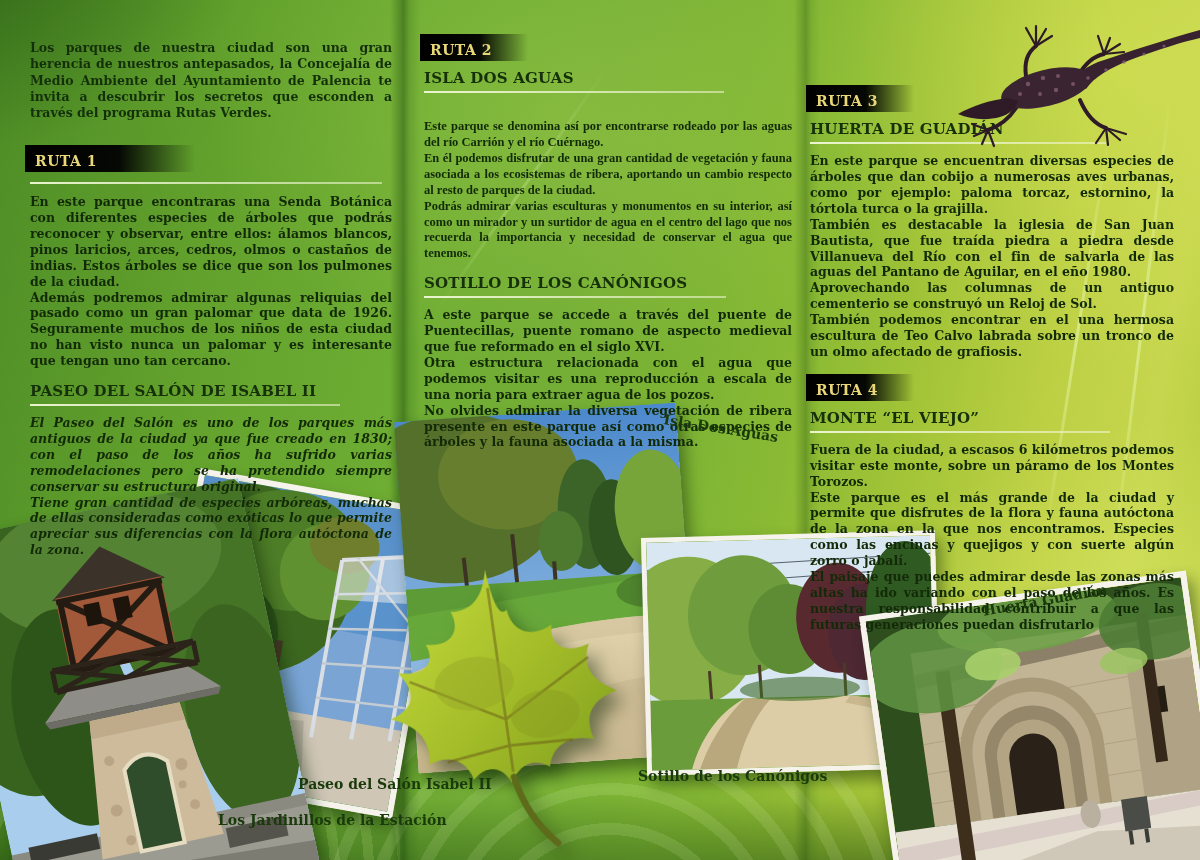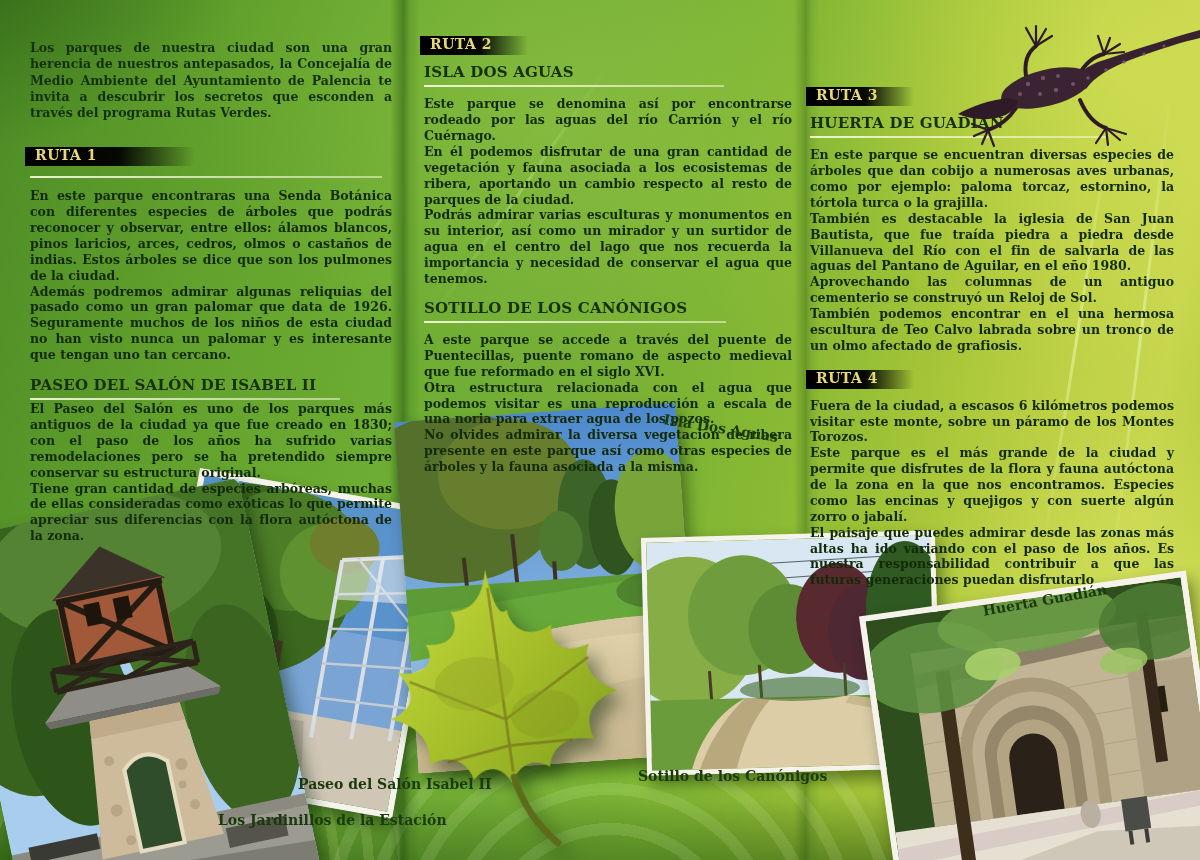--- a/index.html
+++ b/index.html
@@ -19,21 +19,21 @@
   .swirl.s2{left:330px;top:640px;width:560px;height:420px;
     background:repeating-radial-gradient(circle at 50% 75%, rgba(235,255,200,.12) 0 12px, rgba(235,255,200,0) 12px 40px);}
   .vein{position:absolute;background:linear-gradient(to bottom,rgba(240,255,190,0),rgba(240,255,190,.5),rgba(240,255,190,0));width:3px;pointer-events:none;}
   .fold{position:absolute;top:0;height:860px;pointer-events:none;}
   .fold.f1{left:390px;width:30px;background:linear-gradient(to right,rgba(10,50,5,0),rgba(12,55,5,.38) 45%,rgba(20,70,8,.16) 65%,rgba(10,50,5,0));}
   .fold.f2{left:794px;width:26px;background:linear-gradient(to right,rgba(10,50,5,0),rgba(15,60,6,.28) 45%,rgba(25,80,10,.12) 65%,rgba(10,50,5,0));}
 
   .col{position:absolute;z-index:5;}
   .intro{color:#14300a;font-size:12.5px;line-height:1.3;font-weight:bold;text-align:justify;margin:0;}
   .badge{display:inline-block;color:#ead878;font-size:14px;font-weight:bold;letter-spacing:.5px;
-    padding:0 10px 3px;box-sizing:border-box;
+    padding:8px 10px 3px;box-sizing:border-box;
     background:linear-gradient(to right,#000 0%,#050803 55%,rgba(8,18,2,0) 100%);}
   .badge.wide{width:170px;}
   .badge.narrow{width:108px;}
   .sec-title{color:#16300a;font-size:15px;font-weight:bold;letter-spacing:.2px;margin:0;line-height:1.15;}
   .sec-title .rule{display:block;height:2px;margin-top:4px;background:linear-gradient(to right,rgba(242,248,215,.95),rgba(242,248,215,.55));}
   .body-text{color:#132a08;font-size:12.5px;line-height:1.27;font-weight:bold;text-align:justify;
     white-space:pre-line;margin:0;}
 
   .photo{position:absolute;box-shadow:5px 9px 16px rgba(8,30,4,.45);overflow:hidden;}
   .photo svg{display:block;}
@@ -62,33 +62,33 @@
     </div>
     <h2 class="sec-title" style="margin-top:10px;width:352px;">
       <span class="rule"></span>
     </h2>
     <p class="body-text" style="margin-top:10px;">En este parque encontraras una Senda Botánica con diferentes especies de árboles que podrás reconocer y observar, entre ellos: álamos blancos, pinos laricios, arces, cedros, olmos o castaños de indias. Estos árboles se dice que son los pulmones de la ciudad.
 Además podremos admirar algunas reliquias del pasado como un gran palomar que data de 1926. Seguramente muchos de los niños de esta ciudad no han visto nunca un palomar y es interesante que tengan uno tan cercano.</p>
     <h2 class="sec-title" style="margin-top:14px;width:310px;">
       <span>PASEO DEL SALÓN DE ISABEL II</span>
       <span class="rule"></span>
     </h2>
-    <p class="body-text" style="margin-top:1px;">El Paseo del Salón es uno de los parques más antiguos de la ciudad ya que fue creado en 1830; con el paso de los años ha sufrido varias remodelaciones pero se ha pretendido siempre conservar su estructura original.
+    <p class="body-text" style="margin-top:9px;font-style:italic;">El Paseo del Salón es uno de los parques más antiguos de la ciudad ya que fue creado en 1830; con el paso de los años ha sufrido varias remodelaciones pero se ha pretendido siempre conservar su estructura original.
 Tiene gran cantidad de especies arbóreas, muchas de ellas consideradas como exóticas lo que permite apreciar sus diferencias con la flora autóctona de la zona.</p>
   </div>
 
   <div class="col" style="left:424px;top:34px;width:368px;">
     <div style="margin-left:-4px;">
       <span class="badge narrow">RUTA 2</span>
     </div>
     <h2 class="sec-title" style="margin-top:9px;width:300px;">
       <span>ISLA DOS AGUAS</span>
       <span class="rule"></span>
     </h2>
-    <p class="body-text" style="margin-top:9px;">Este parque se denomina así por encontrarse rodeado por las aguas del río Carrión y el río Cuérnago.
+    <p class="body-text" style="margin-top:26px;font-family:Liberation Serif, serif;">Este parque se denomina así por encontrarse rodeado por las aguas del río Carrión y el río Cuérnago.
 En él podemos disfrutar de una gran cantidad de vegetación y fauna asociada a los ecosistemas de ribera, aportando un cambio respecto al resto de parques de la ciudad.
 Podrás admirar varias esculturas y monumentos en su interior, así como un mirador y un surtidor de agua en el centro del lago que nos recuerda la importancia y necesidad de conservar el agua que tenemos.</p>
     <h2 class="sec-title" style="margin-top:13px;width:302px;">
       <span>SOTILLO DE LOS CANÓNIGOS</span>
       <span class="rule"></span>
     </h2>
     <p class="body-text" style="margin-top:9px;">A este parque se accede a través del puente de Puentecillas, puente romano de aspecto medieval que fue reformado en el siglo XVI.
 Otra estructura relacionada con el agua que podemos visitar es una reproducción a escala de una noria para extraer agua de los pozos.
 No olvides admirar la diversa vegetación de ribera presente en este parque así como otras especies de árboles y la fauna asociada a la misma.</p>
   </div>
@@ -101,20 +101,24 @@
       <span>HUERTA DE GUADIÁN</span>
       <span class="rule"></span>
     </h2>
     <p class="body-text" style="margin-top:9px;">En este parque se encuentran diversas especies de árboles que dan cobijo a numerosas aves urbanas, como por ejemplo: paloma torcaz, estornino, la tórtola turca o la grajilla.
 También es destacable la iglesia de San Juan Bautista, que fue traída piedra a piedra desde Villanueva del Río  con el fin de salvarla de las aguas del Pantano de Aguilar, en el eño 1980.
 Aprovechando las columnas de un antiguo cementerio se construyó un Reloj de Sol.
 También podemos encontrar en el una hermosa escultura de Teo Calvo labrada sobre un tronco de un olmo afectado de grafiosis.</p>
     <div style="margin:14px 0 0 -4px;">
       <span class="badge narrow">RUTA 4</span>
     </div>
+    <h2 class="sec-title" style="margin-top:9px;width:300px;">
+      <span>MONTE “EL VIEJO”</span>
+      <span class="rule"></span>
+    </h2>
     <p class="body-text" style="margin-top:9px;">Fuera de la ciudad, a escasos 6 kilómetros podemos visitar este monte, sobre un páramo de los Montes Torozos.
 Este parque es el más grande de la ciudad y permite que disfrutes de la flora y fauna autóctona de la zona en la que nos encontramos. Especies como las encinas y quejigos y con suerte algún zorro o jabalí.
 El paisaje que puedes admirar desde las zonas más altas ha ido variando con el paso de los años. Es nuestra responsabilidad contribuir a que las futuras generaciones puedan disfrutarlo</p>
   </div>
 
   <div class="photo" style="left:200px;top:468px;width:238px;height:300px;transform:rotate(10deg);transform-origin:top left;border:6px solid #f5f3ec;z-index:2;">
     <svg width="238" height="300" viewBox="0 0 238 300">
       <rect width="238" height="300" fill="#79a4d4"></rect>
       <rect width="238" height="130" fill="#5a92cc"></rect>
       <ellipse cx="60" cy="95" rx="105" ry="95" fill="#3c671f"></ellipse>

